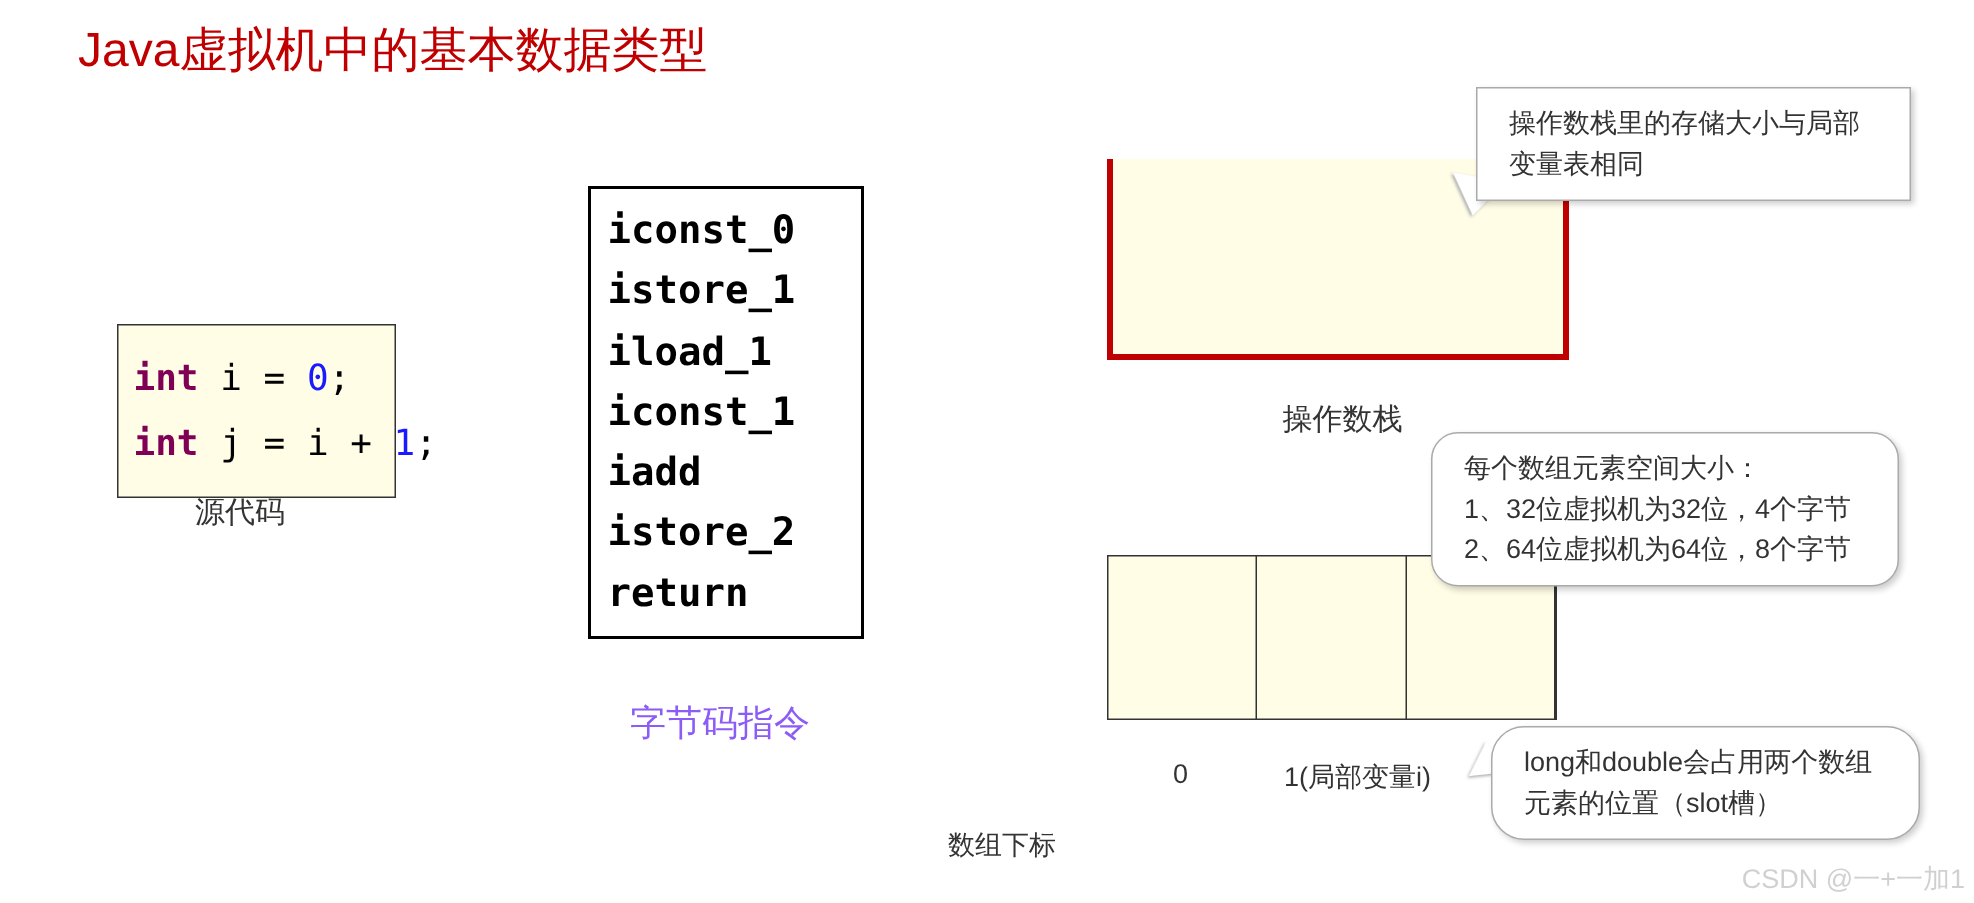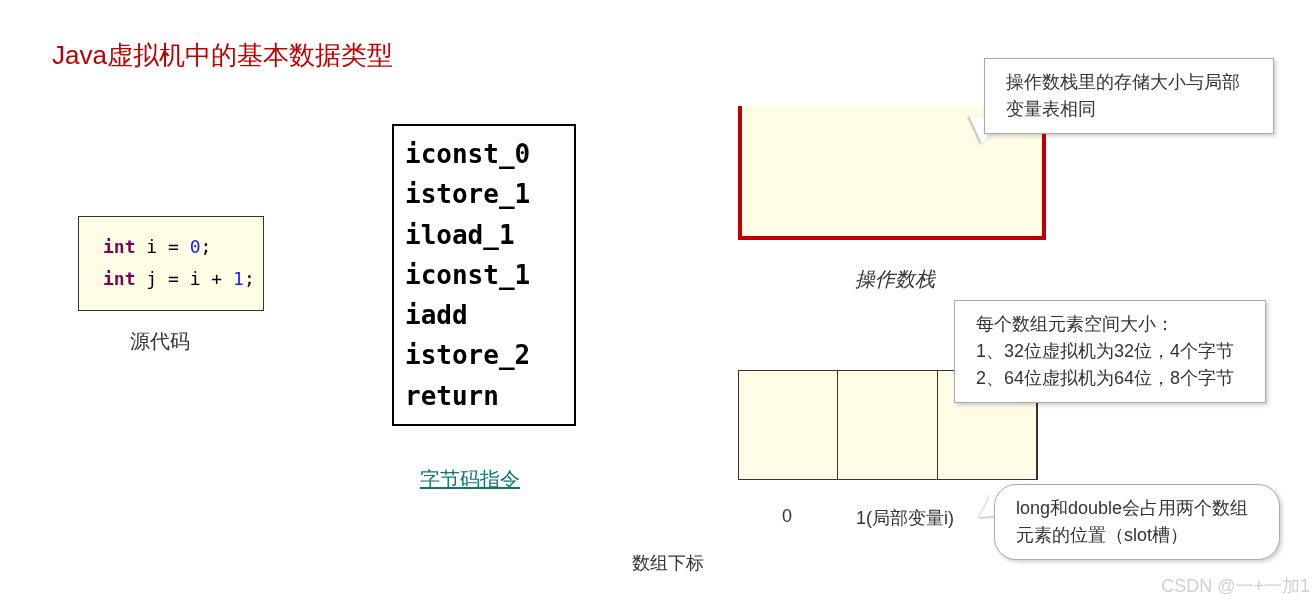--- a/index.html
+++ b/index.html
@@ -9,33 +9,32 @@
     height: 602px;
     font-family: "Microsoft YaHei", "SimSun", sans-serif;
     background: #fff;
     position: relative;
   }
   .title {
     position: absolute;
     left: 52px;
     top: 12px;
     color: #c00000;
-    font-size: 26px;
-    margin-top: 26px;
+    font-size: 32px;
   }
   .source-box {
     position: absolute;
     left: 78px;
     top: 216px;
     width: 186px;
-    padding: 14px 24px;
+    padding: 14px 10px;
     background: #fffde6;
     border: 1px solid #333;
     font-family: Consolas, monospace;
-    font-size: 18px;
+    font-size: 24px;
     line-height: 1.8;
     white-space: pre;
   }
   .kw-int { color: #7f0055; font-weight: bold; }
   .num { color: #1a1aff; }
   .source-label {
     position: absolute;
     left: 130px;
     top: 328px;
     font-size: 20px;
@@ -51,42 +50,40 @@
     font-family: Consolas, monospace;
     font-size: 26px;
     font-weight: bold;
     line-height: 1.55;
     color: #000;
   }
   .bytecode-label {
     position: absolute;
     left: 420px;
     top: 466px;
-    font-size: 20px;
-    color: #0f766e;
-    text-decoration: underline;
+    font-size: 24px;
+    color: #8b5cf6;
   }
   .stack-box {
     position: absolute;
     left: 738px;
     top: 106px;
     width: 308px;
     height: 134px;
     background: #fffde6;
     border-left: 4px solid #c00000;
     border-right: 4px solid #c00000;
     border-bottom: 4px solid #c00000;
   }
   .stack-label {
     position: absolute;
     left: 855px;
     top: 266px;
     font-size: 20px;
     color: #333;
-    font-style: italic;
   }
   .slots-container {
     position: absolute;
     left: 738px;
     top: 370px;
     display: flex;
   }
   .slot {
     width: 100px;
     height: 110px;
@@ -111,21 +108,21 @@
     position: absolute;
     background: #fff;
     border: 1px solid #aaa;
     box-shadow: 2px 2px 4px rgba(0,0,0,0.2);
     padding: 10px 21px;
     font-size: 18px;
     color: #333;
     line-height: 1.5;
   }
   .callout1 { left: 984px; top: 58px; width: 290px; }
-  .callout2 { left: 954px; top: 300px; width: 312px; }
+  .callout2 { left: 954px; top: 288px; width: 312px; border-radius: 18px; }
   .callout3 { left: 994px; top: 484px; width: 286px; border-radius: 22px; }
   .tail1 {
     position:absolute; left:966px; top:118px;
     width:0;height:0;
     border-left:18px solid transparent;
     border-right:18px solid transparent;
     border-top:26px solid #fff;
     transform: rotate(10deg);
     filter: drop-shadow(-1px 1px 1px #aaa);
   }

